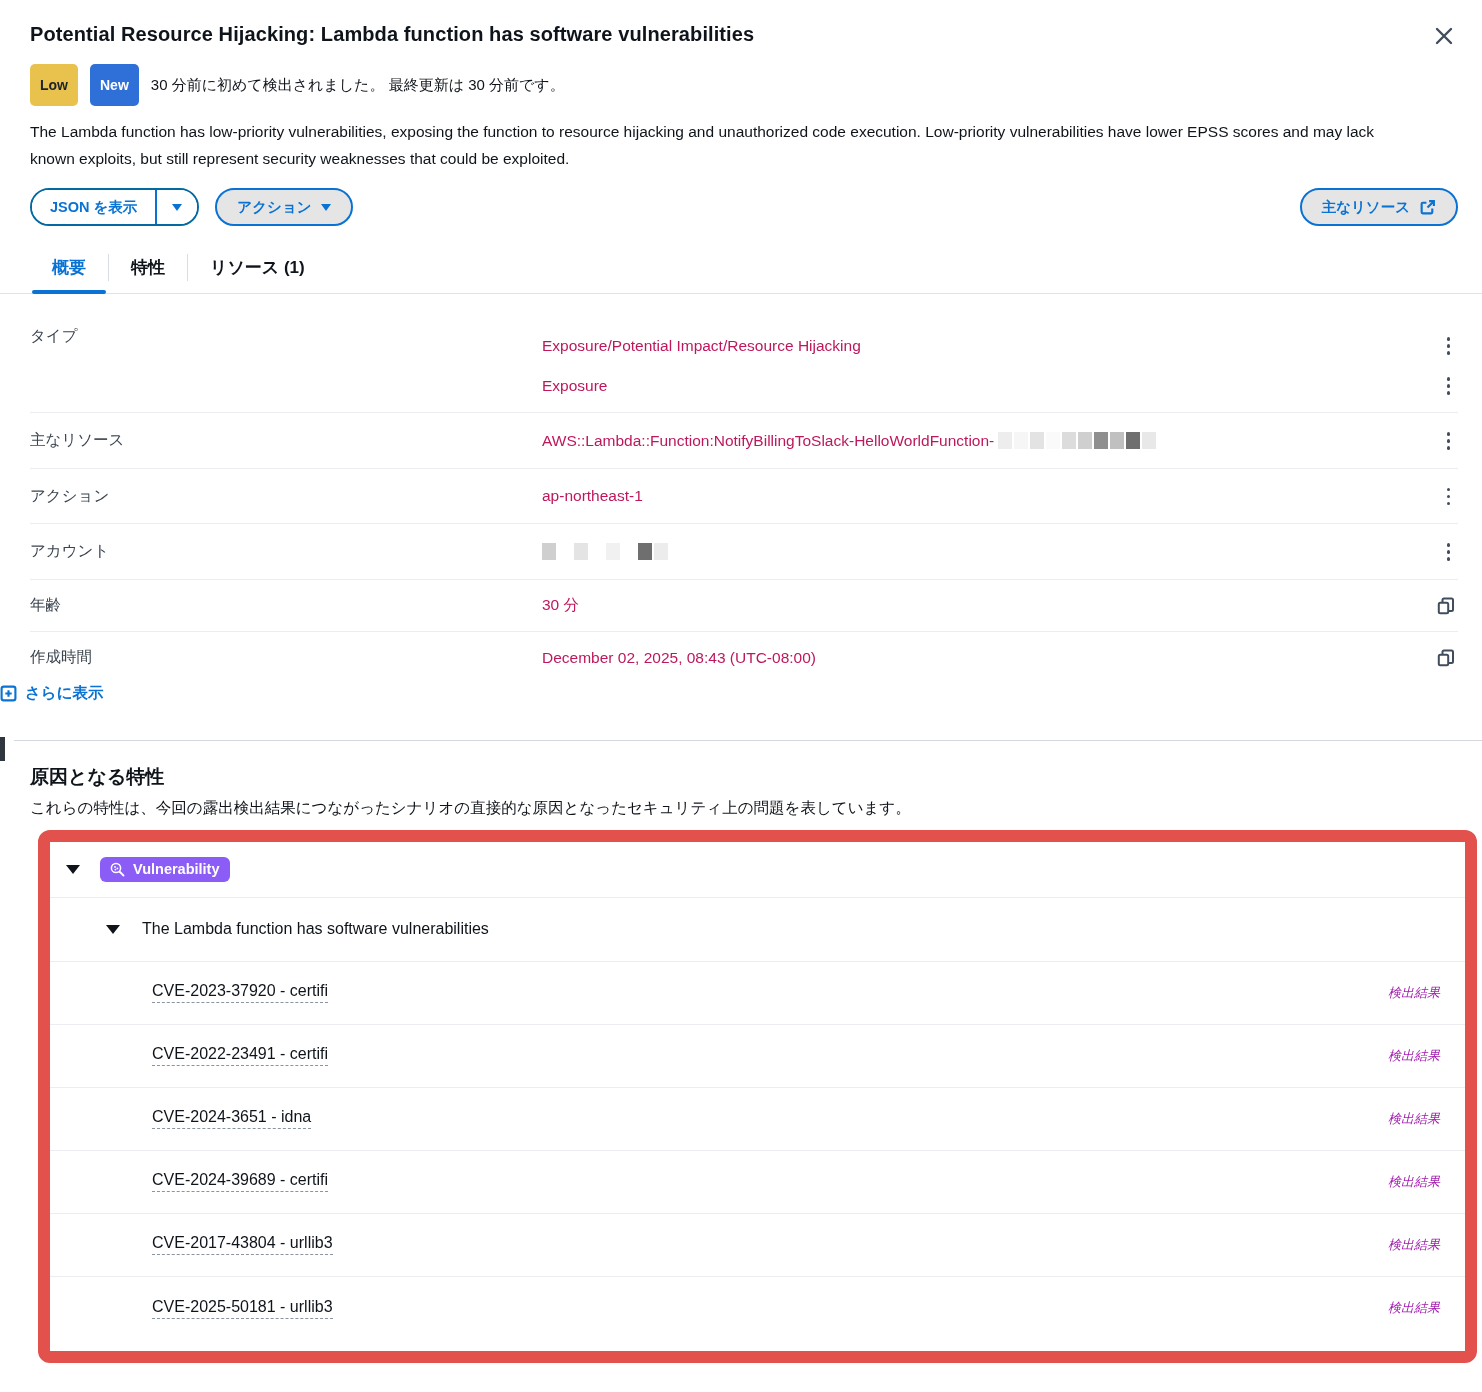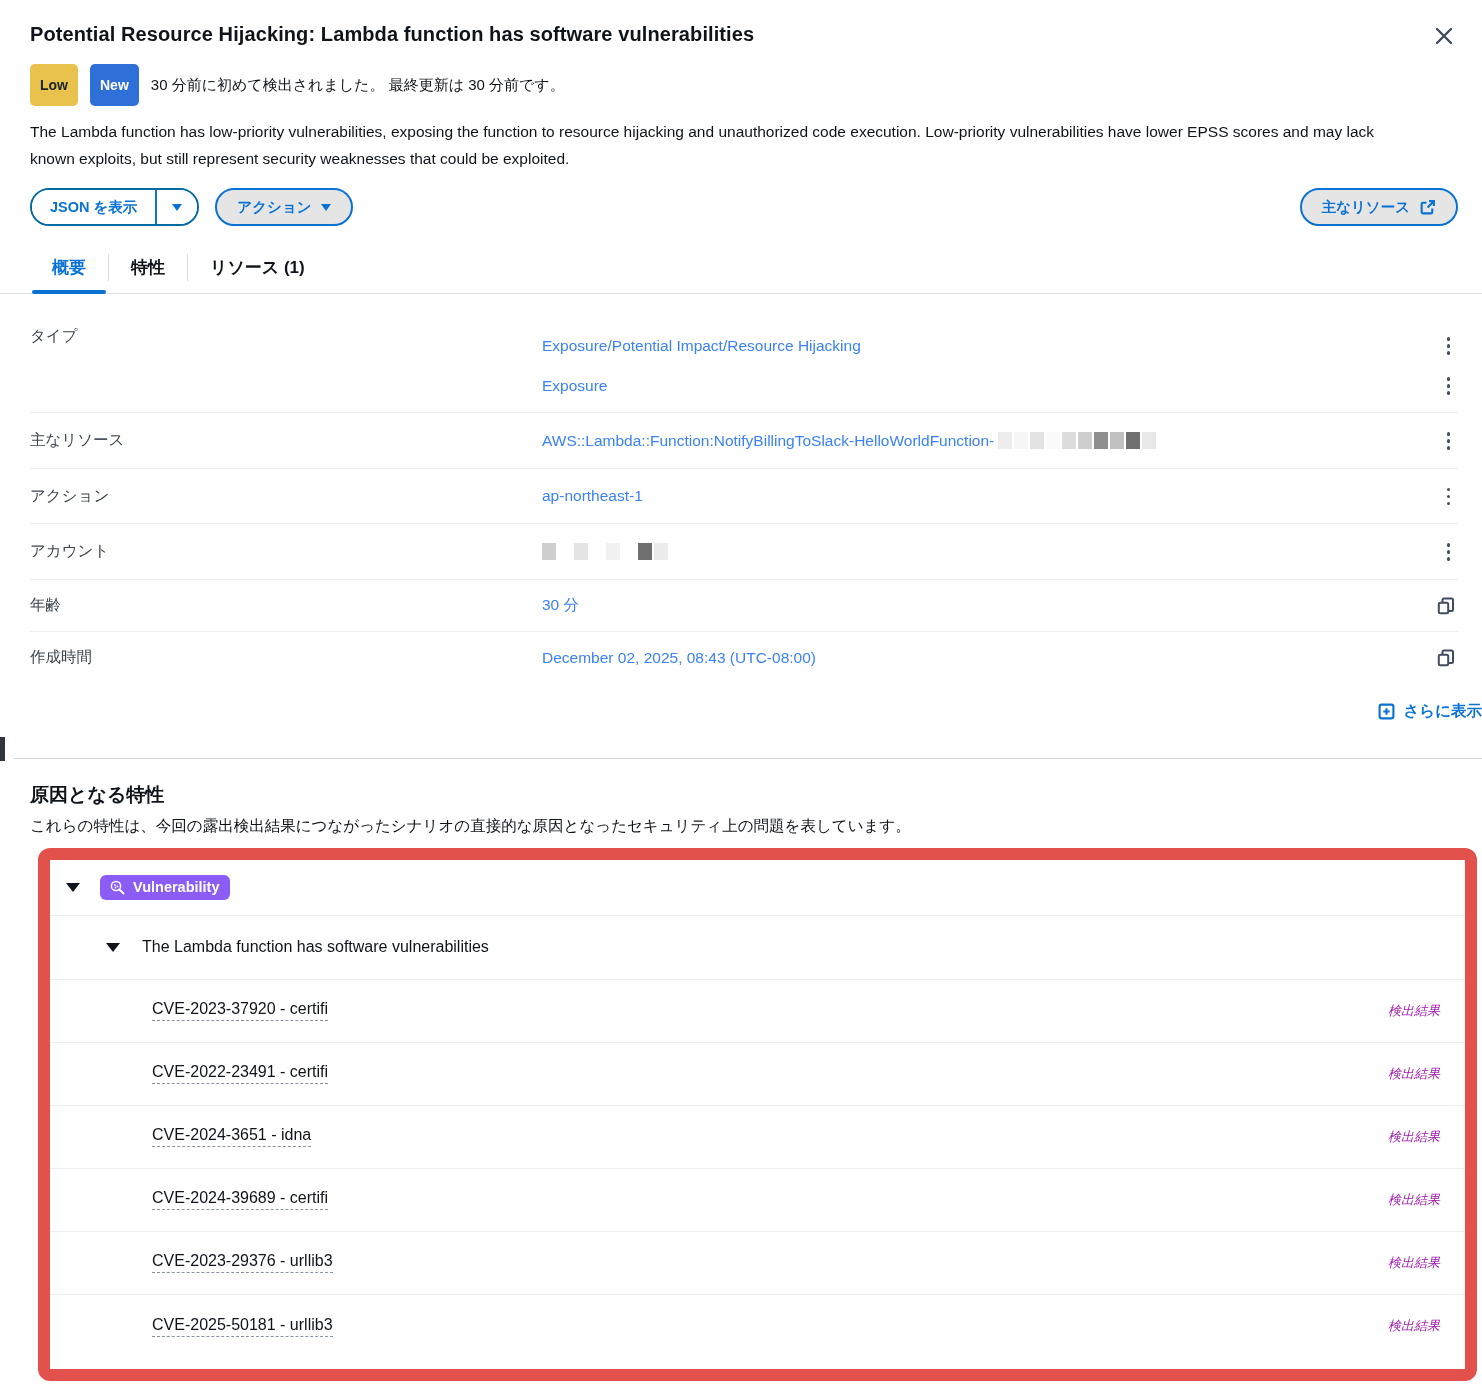--- a/index.html
+++ b/index.html
@@ -46,35 +46,35 @@
   .tab.active::after { content:""; position:absolute; left:2px; right:2px; bottom:-1px; height:4px;
                        border-radius:3px; background:#0972d3; }
   .tab-sep { width:1px; background:#d8dde3; margin:6px 0 12px; }
 
   
   .kv-list { margin-top:18px; }
   .kv-row { display:flex; align-items:center; border-bottom:1px solid #ebedf0; padding:14px 0 13px; }
   .kv-row.last { border-bottom:none; }
   .kv-row.multi { align-items:flex-start; padding:14px 0 6px; }
   .kv-label { width:512px; flex:0 0 512px; font-size:15.5px; color:#3b444f; }
-  .kv-value { font-size:15.5px; color:#3b82f6; display:flex; align-items:center; }
+  .kv-value { font-size:15.5px; color:#be185d; display:flex; align-items:center; }
   .kv-values-col { flex:1; display:flex; flex-direction:column; }
   .kv-subrow { display:flex; align-items:center; height:40px; }
   .kv-right { margin-left:auto; display:flex; align-items:center; }
   .flex1 { flex:1; display:flex; align-items:center; }
   .kebab { background:none; border:none; cursor:pointer; display:flex; flex-direction:column; gap:3.5px;
            align-items:center; padding:5px 8px; }
   .kebab i { width:3.5px; height:3.5px; border-radius:50%; background:#414d5c; display:block; }
   .icon-btn { background:none; border:none; cursor:pointer; padding:3px; display:flex; align-items:center; }
 
   .redacted { display:inline-flex; gap:2px; margin-left:4px; vertical-align:middle; }
   .redacted i { display:block; width:14px; height:17px; }
 
   
-  .show-more-wrap { margin-top:18px; display:flex; justify-content:flex-end; }
+  .show-more-wrap { display:flex; justify-content:flex-start; }
   .show-more { display:inline-flex; align-items:center; gap:8px; color:#0972d3; font-weight:700;
                font-size:15.5px; background:none; border:none; cursor:pointer; font-family:inherit; }
 
   .section-divider { margin-top:36px; height:1px; background:#d4d8dd; margin-left:-16px; margin-right:-24px; }
   .left-tick { position:absolute; left:0; top:737px; width:5px; height:24px; background:#30363d; }
 
   
   .causes-heading { margin-top:22px; font-size:19px; font-weight:700; line-height:27px; }
   .causes-desc { margin-top:6px; font-size:15.5px; line-height:24px; }
 
@@ -337,21 +337,21 @@
   </div>
   <div class="cve-row">
     <a class="cve-link">CVE-2024-3651 - idna</a>
     <a class="finding-link">検出結果</a>
   </div>
   <div class="cve-row">
     <a class="cve-link">CVE-2024-39689 - certifi</a>
     <a class="finding-link">検出結果</a>
   </div>
   <div class="cve-row">
-    <a class="cve-link">CVE-2023-29376 - urllib3</a>
+    <a class="cve-link">CVE-2017-43804 - urllib3</a>
     <a class="finding-link">検出結果</a>
   </div>
   <div class="cve-row last">
     <a class="cve-link">CVE-2025-50181 - urllib3</a>
     <a class="finding-link">検出結果</a>
   </div>
 
 </div>
 
 </body></html>

